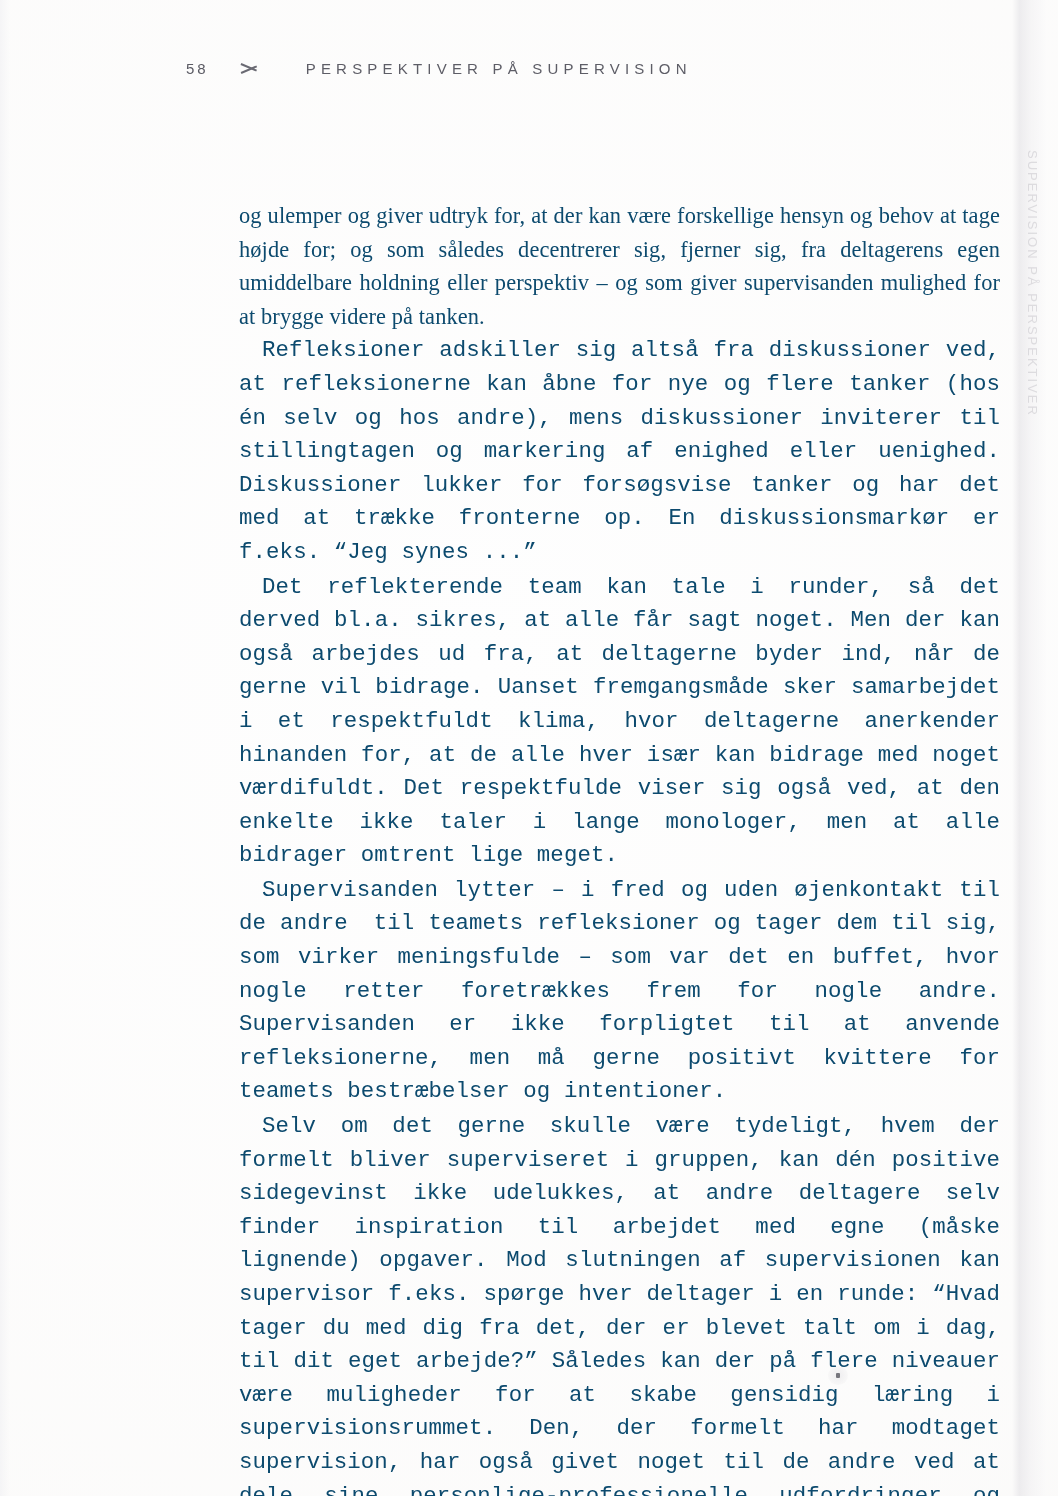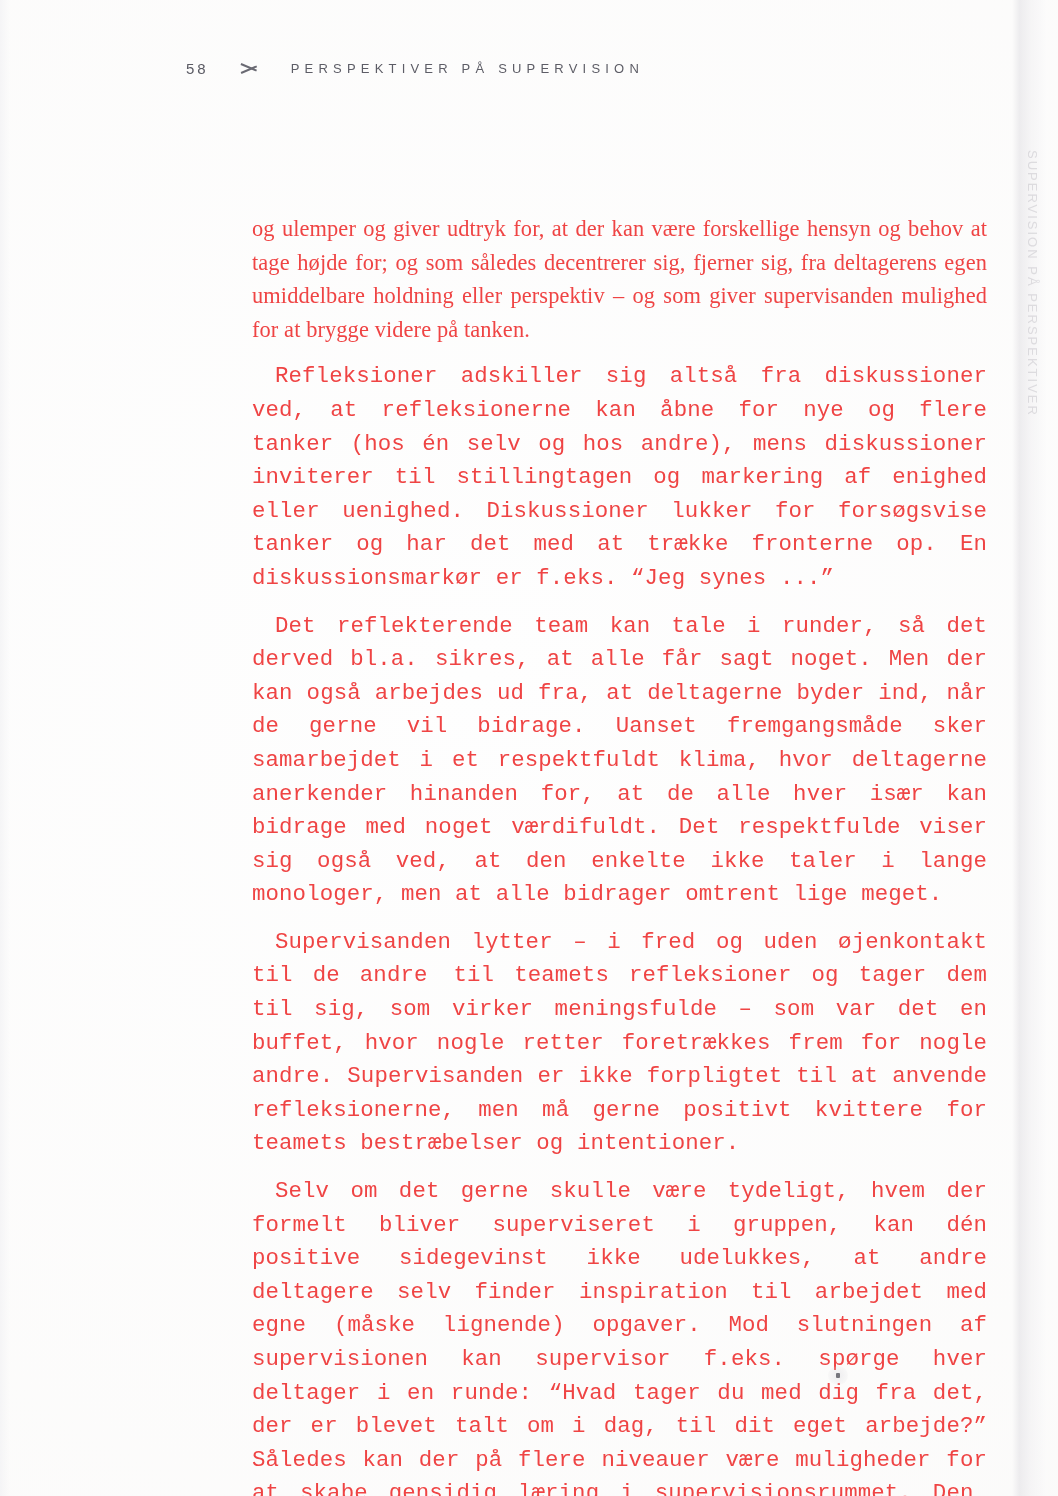--- a/index.html
+++ b/index.html
@@ -102,38 +102,39 @@
     top: 5px;
     transform: rotate(23deg);
     transform-origin: left center;
   }
   .head-chevron::after {
     top: 14px;
     transform: rotate(-23deg);
     transform-origin: left center;
   }
   .head-title {
-    font-size: 13px;
+    font-size: 15px;
     letter-spacing: 5.2px;
     color: #5d5d66;
     white-space: nowrap;
+    margin-left: 15px;
   }
 
   
   .text-block {
     position: absolute;
     top: 198px;
     left: 238px;
     width: 763px;
   }
   .para {
-    margin: 14px;
+    margin: 1px;
     font-size: 22.4px;
     line-height: 33.6px;
-    color: #ef4444;
+    color: #0c4a6e;
     text-align: justify;
     text-align-last: left;
     letter-spacing: 0.1px;
     -webkit-font-smoothing: antialiased;
   }
   .para.indent {
     text-indent: 23px;
     font-family: Liberation Mono, monospace;
   }
   

